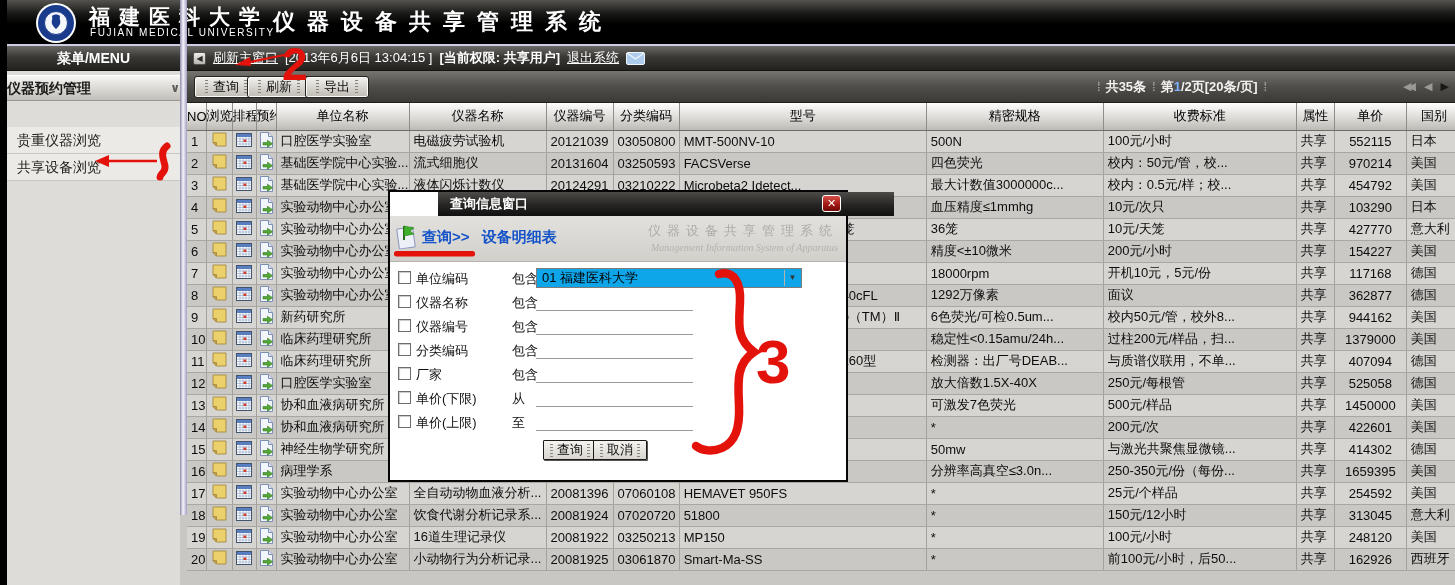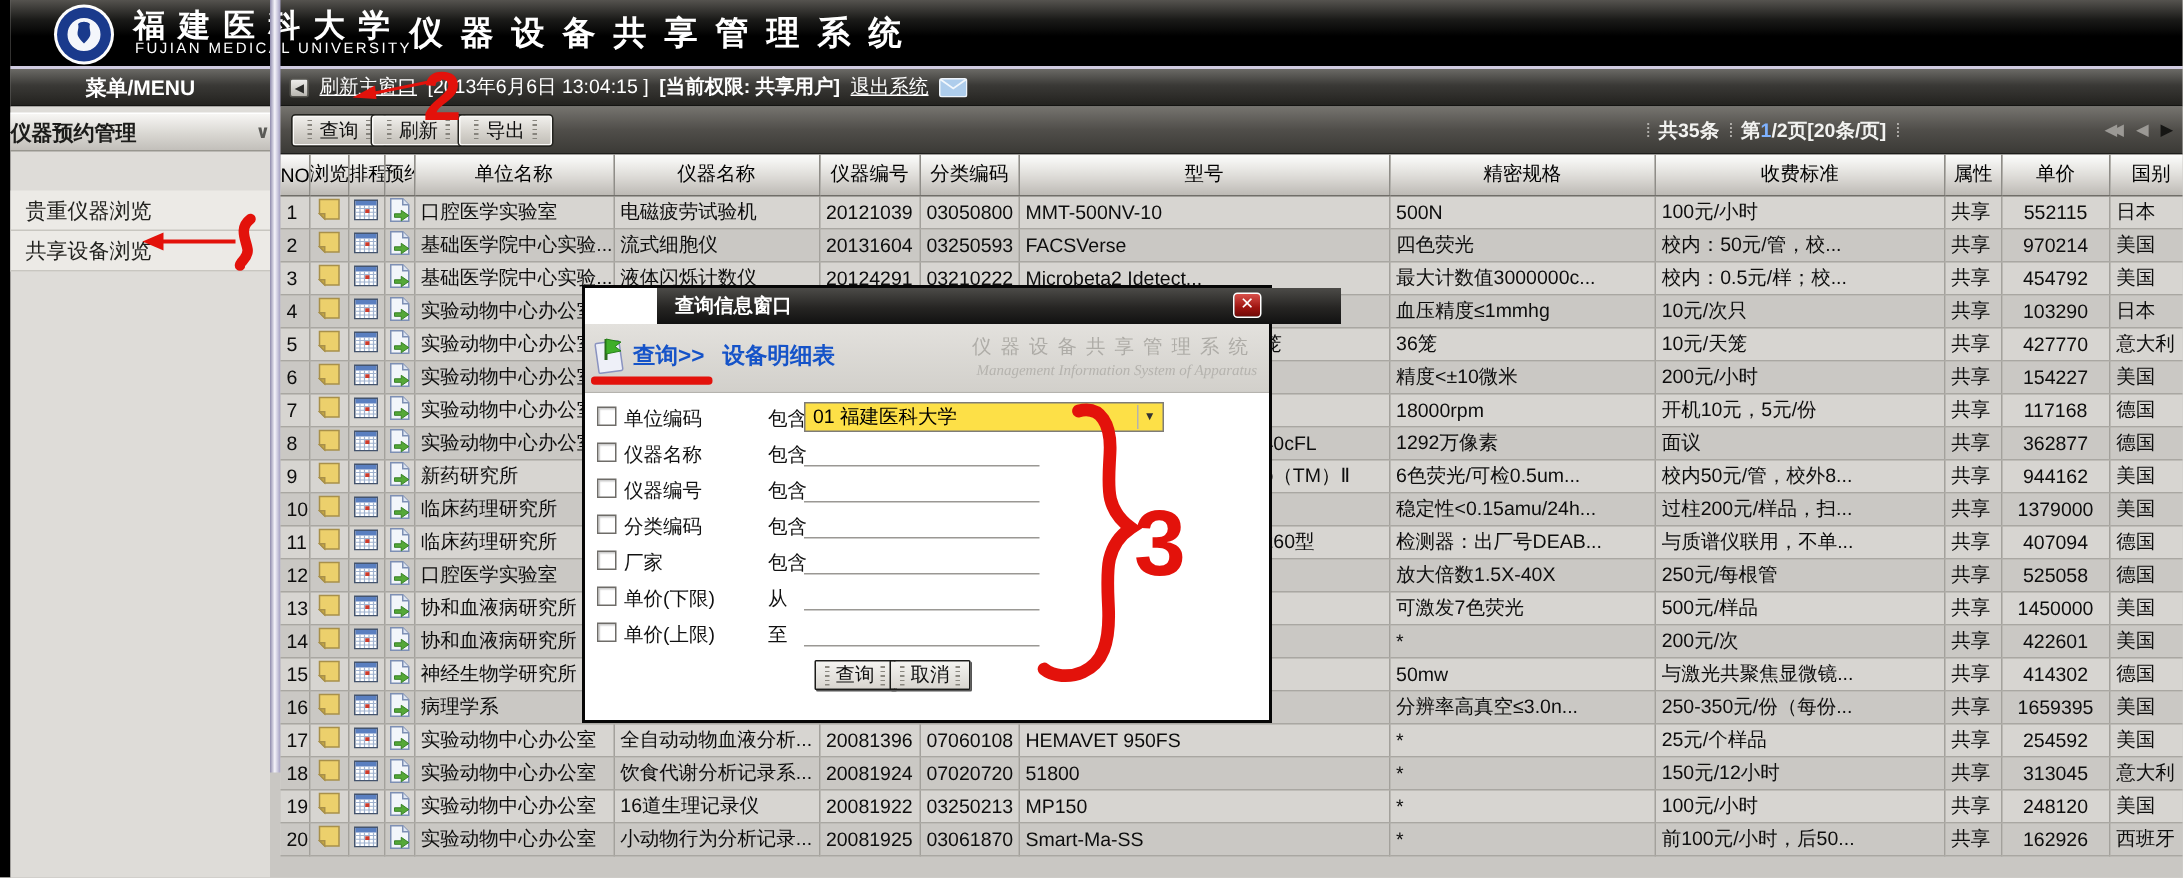--- a/index.html
+++ b/index.html
@@ -85,21 +85,21 @@
   #q-icon { position:absolute; left:6px; top:8px; }
   #modal-h-title { position:absolute; left:32px; top:12px; font-size:15px; font-weight:bold; color:#1553c8; white-space:nowrap; }
   #wm-cn { position:absolute; right:8px; top:6px; color:#aeaca7; font-size:13px; letter-spacing:6px; white-space:nowrap; }
   #wm-en { position:absolute; right:8px; top:26px; color:#b5b3ae; font-size:10px; font-style:italic;
            font-family:"Liberation Serif","DejaVu Serif",serif; white-space:nowrap; }
   .fm-row { position:absolute; left:0; width:456px; height:21px; }
   .fm-check { position:absolute; left:8px; top:3px; width:13px; height:13px; background:#fff; border:1px solid #6e6c68;
               box-shadow:inset 1px 1px 1px #c9c9c9; cursor:pointer; }
   .fm-label { position:absolute; left:26px; top:2px; font-size:13px; color:#111; white-space:nowrap; }
   .fm-op { position:absolute; left:122px; top:2px; font-size:13px; color:#111; }
-  .fm-select { position:absolute; left:146px; top:0; width:240px; height:20px; background:#fde047; border:1px solid #7e7c78;
+  .fm-select { position:absolute; left:146px; top:0; width:266px; height:20px; background:#0ea5e9; border:1px solid #7e7c78;
                font-size:13px; line-height:18px; padding-left:5px; cursor:pointer; }
   .fm-select .arrow { position:absolute; right:1px; top:1px; width:16px; height:16px; border-left:1px solid #b5b3ae;
                       color:#333; font-size:8px; text-align:center; line-height:16px; }
   .fm-input { position:absolute; left:146px; top:2px; width:157px; height:17px; border:none;
               border-bottom:1px solid #9a9894; background:transparent; font-size:13px; }
   .fm-btn { position:absolute; top:248px; height:20px; padding:0 6px; font-size:13px; color:#0d0d0d;
             background:linear-gradient(#f5f4f1,#d8d5cf); border:1px solid #1b1b19; border-radius:1px;
             box-shadow:1px 1px 0 #555; display:flex; align-items:center; gap:4px; cursor:pointer; }
   .fm-btn::before, .fm-btn::after { content:""; width:3px; height:13px;
             background:repeating-linear-gradient(#8a877f 0 1px, transparent 1px 3px); }

